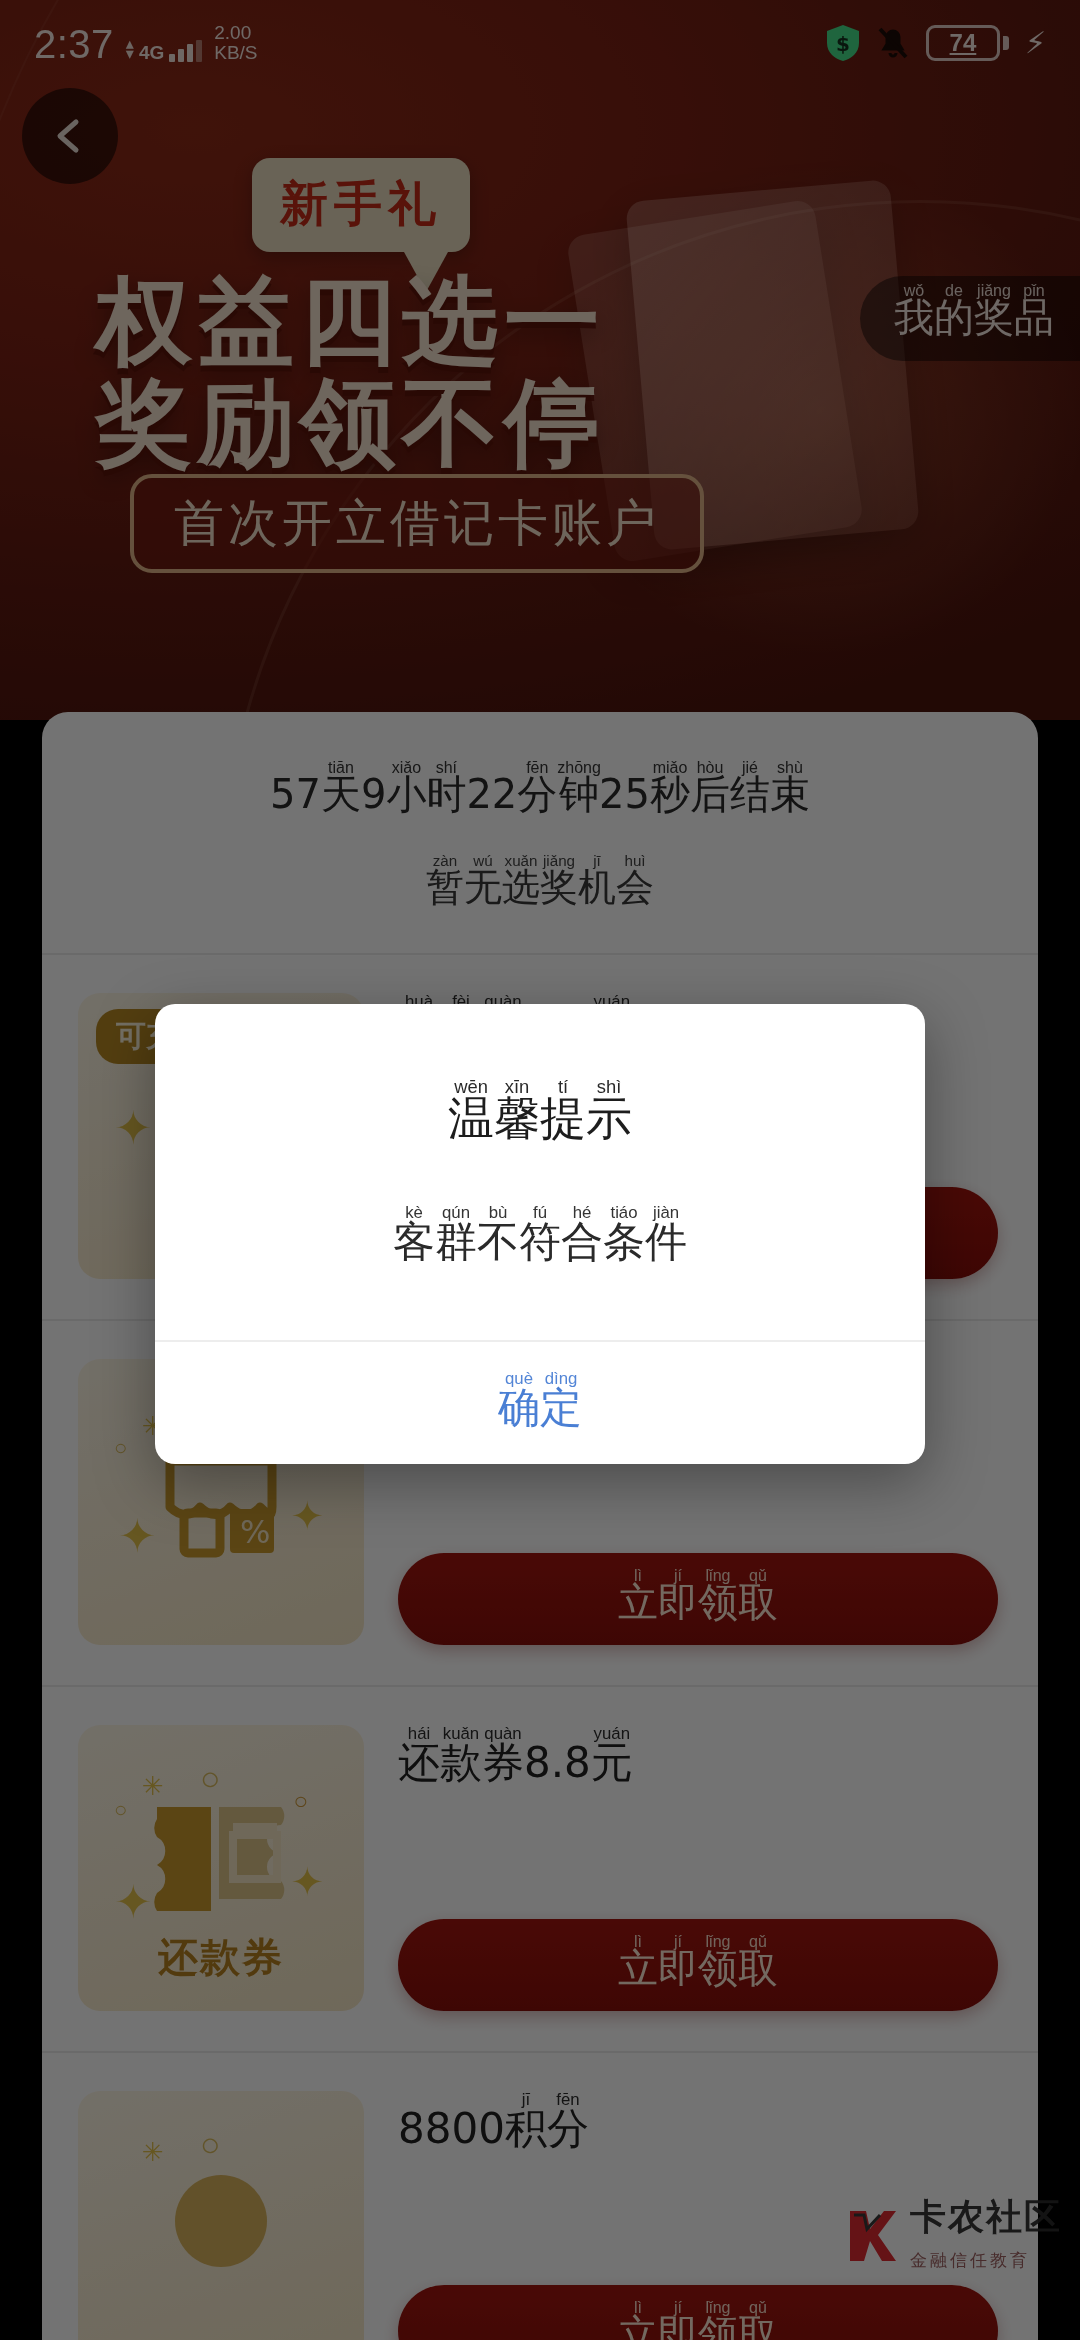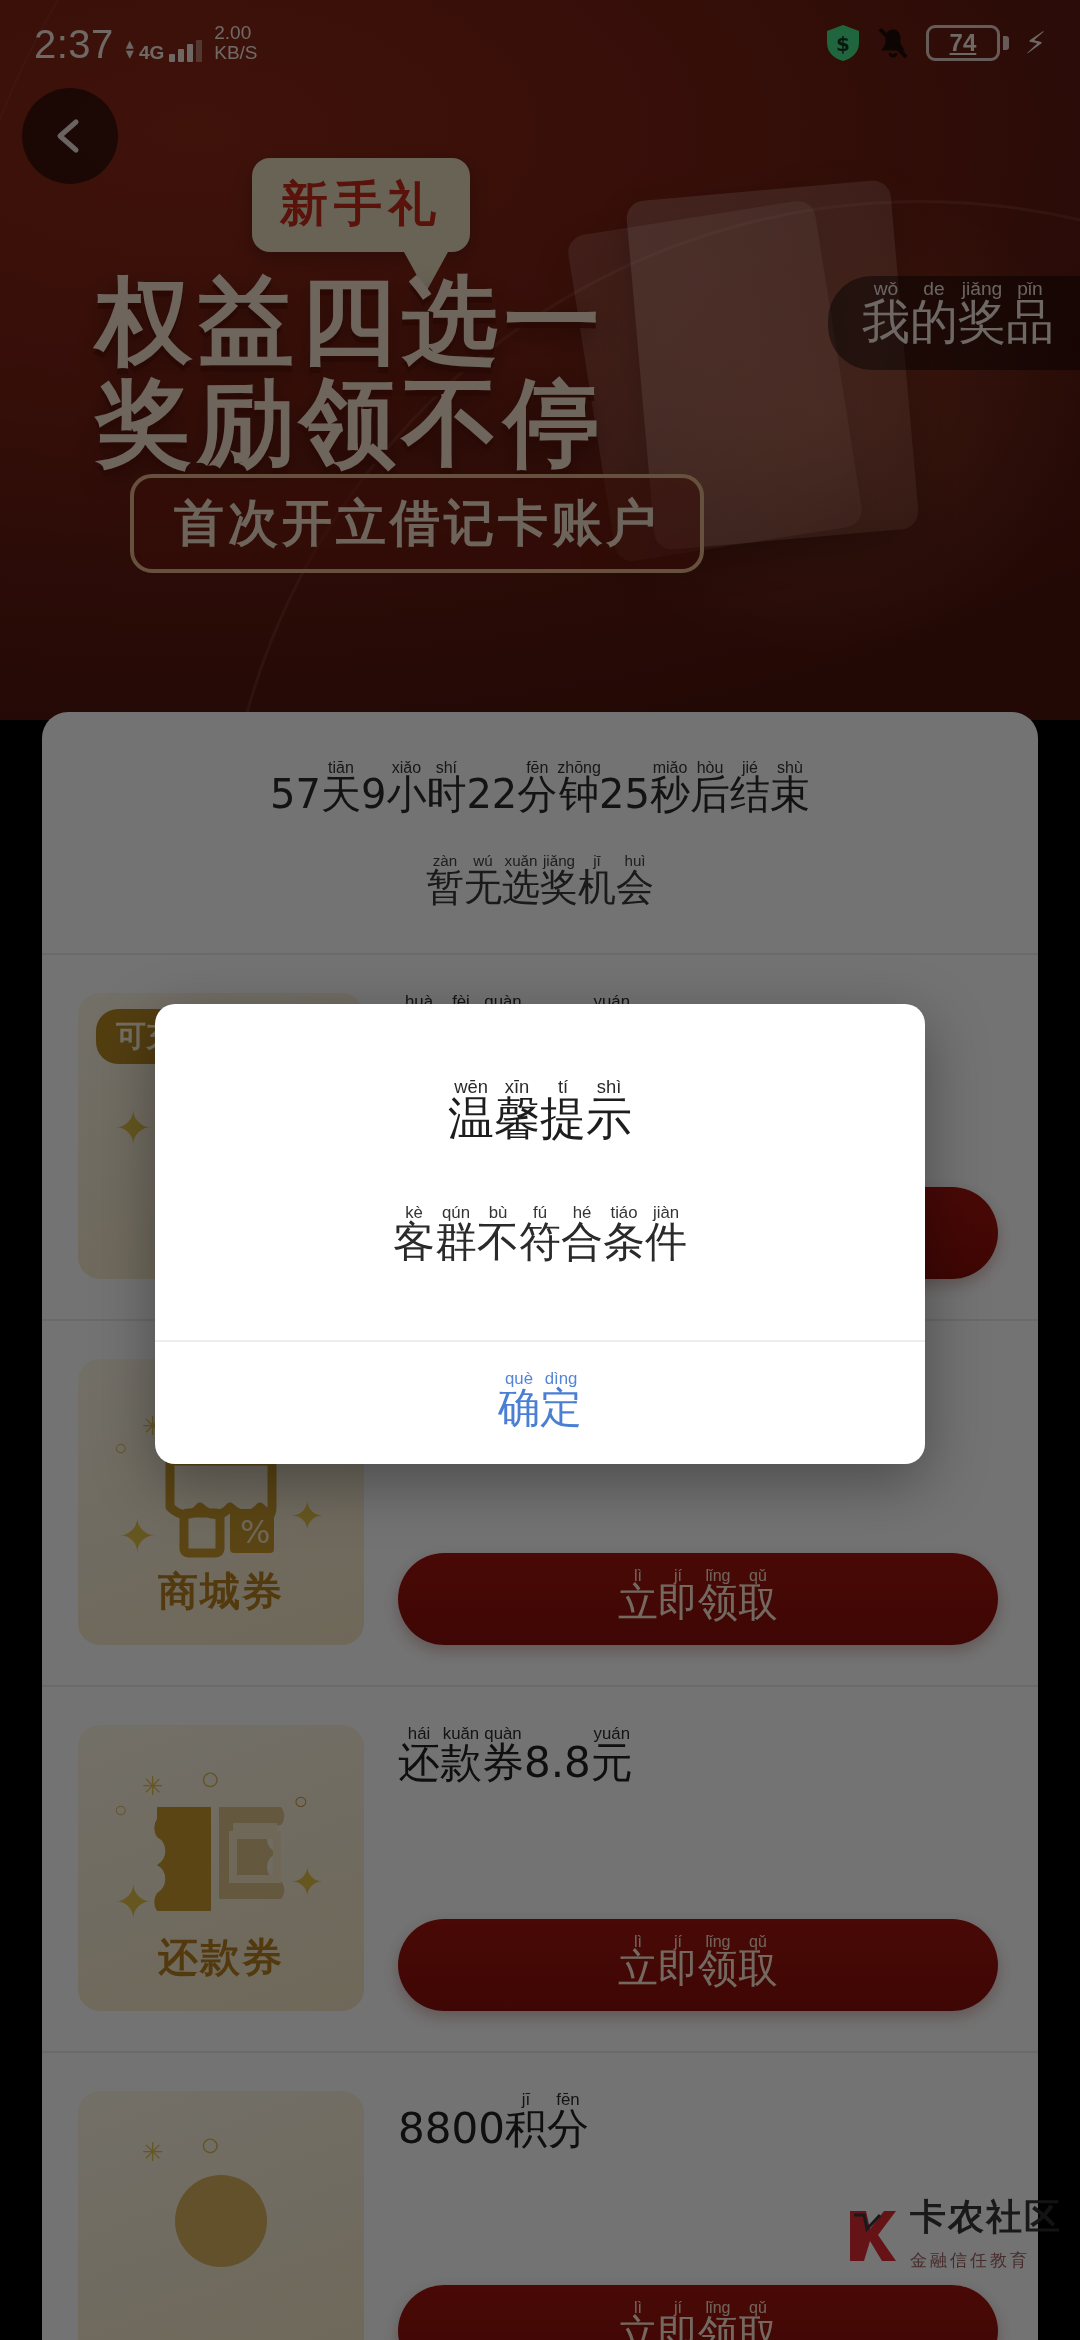--- a/index.html
+++ b/index.html
@@ -107,21 +107,21 @@
     font-family:"DejaVu Sans","Liberation Sans",sans-serif;
     text-shadow: 0 6px 0 rgba(90,20,10,.85), 0 10px 22px rgba(0,0,0,.35);
     white-space:nowrap;
   }
   .heroline.l1{ top:258px; }
   .heroline.l2{ top:360px; }
   .subpill{
     position:absolute; left:130px; top:474px; z-index:20;
     border:4px solid #e0b488; border-radius:22px;
     background:rgba(120,28,16,.55);
-    padding:12px 40px; font-size:50px; font-weight:700; letter-spacing:4px;
+    padding:12px 40px; font-size:50px; font-weight:400; letter-spacing:4px;
     color:#f2e0cb; font-family:"DejaVu Sans","Liberation Sans",sans-serif;
     white-space:nowrap;
   }
   .myprize{
     position:absolute; right:0; top:276px; z-index:25;
     background:rgba(0,0,0,.45);
     border-radius:44px 0 0 44px;
     padding:14px 26px 16px 34px;
     color:#f4e7df;
   }
@@ -231,21 +231,21 @@
     <div class="newbie">
       <div class="bubble hw">新手礼</div>
       <div class="tail"></div>
     </div>
 
     <div class="heroline l1">权益四选一</div>
     <div class="heroline l2">奖励领不停</div>
     <div class="subpill">首次开立借记卡账户</div>
 
     <div class="myprize">
-      <span style="font-size:48px" class="hw">
+      <span style="font-size:40px" class="hw">
         <ruby>我<rt>wǒ</rt>的<rt>de</rt>奖<rt>jiǎng</rt>品<rt>pǐn</rt></ruby>
       </span>
     </div>
 
     <div class="sheet">
 
       <div class="countdown-wrap">
         <div class="countdown hw">
           <span>57</span><ruby>天<rt>tiān</rt></ruby><span>9</span><ruby>小<rt>xiǎo</rt>时<rt>shí</rt></ruby><span>22</span><ruby>分<rt>fēn</rt>钟<rt>zhōng</rt></ruby><span>25</span><ruby>秒<rt>miǎo</rt>后<rt>hòu</rt>结<rt>jié</rt>束<rt>shù</rt></ruby>
         </div>
@@ -293,21 +293,20 @@
           <span class="spark" style="right:58px;top:68px;font-size:24px;color:#cf9a3b">○</span>
           <div class="glyph" style="top:58px">
             <svg width="150" height="150" viewBox="0 0 150 150" fill="none" stroke="#c99a2e" stroke-width="9" stroke-linejoin="round">
               <path d="M24 44 L36 20 H114 L126 44 Z"></path>
               <path d="M24 44 v46 c10 10 22 10 30 0 c10 10 22 10 30 0 c10 10 22 10 30 0 c10 10 12 10 12 0 V44"></path>
               <rect x="38" y="96" width="36" height="40" rx="4"></rect>
               <rect x="84" y="92" width="44" height="44" rx="4" fill="#c99a2e" stroke="none"></rect>
               <text x="94" y="126" font-size="32" fill="#f6e7c6" stroke="none" font-family="DejaVu Sans">%</text>
             </svg>
           </div>
-          <div class="label">商城券</div>
         </div>
         <div class="rowbody">
           <div class="rowtitle hw">
             <ruby>商<rt>shāng</rt>城<rt>chéng</rt>券<rt>quàn</rt></ruby><span>8.8</span><ruby>元<rt>yuán</rt></ruby>
           </div>
           <div class="claimbtn hw">
             <ruby>立<rt>lì</rt>即<rt>jí</rt>领<rt>lǐng</rt>取<rt>qǔ</rt></ruby>
           </div>
         </div>
       </div>

